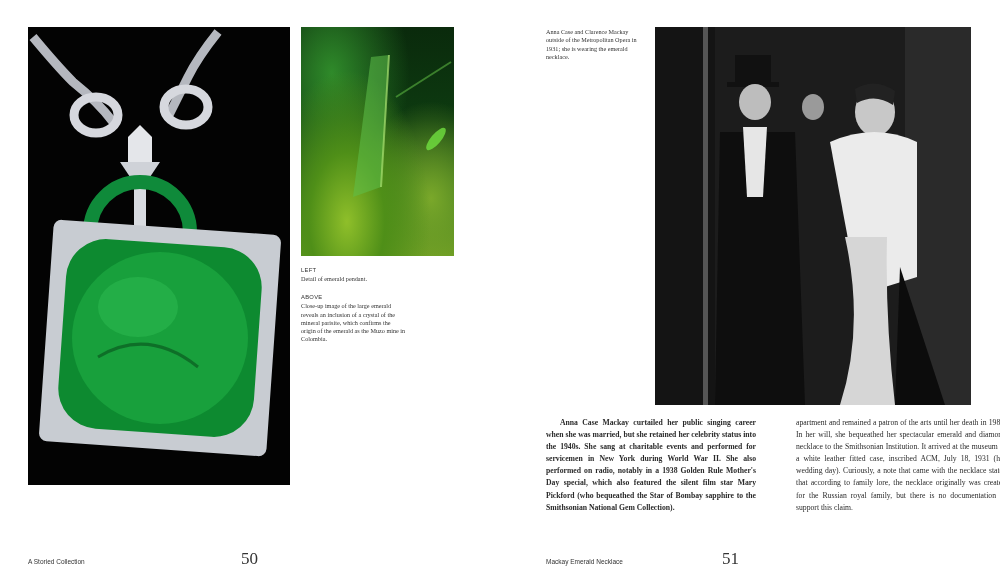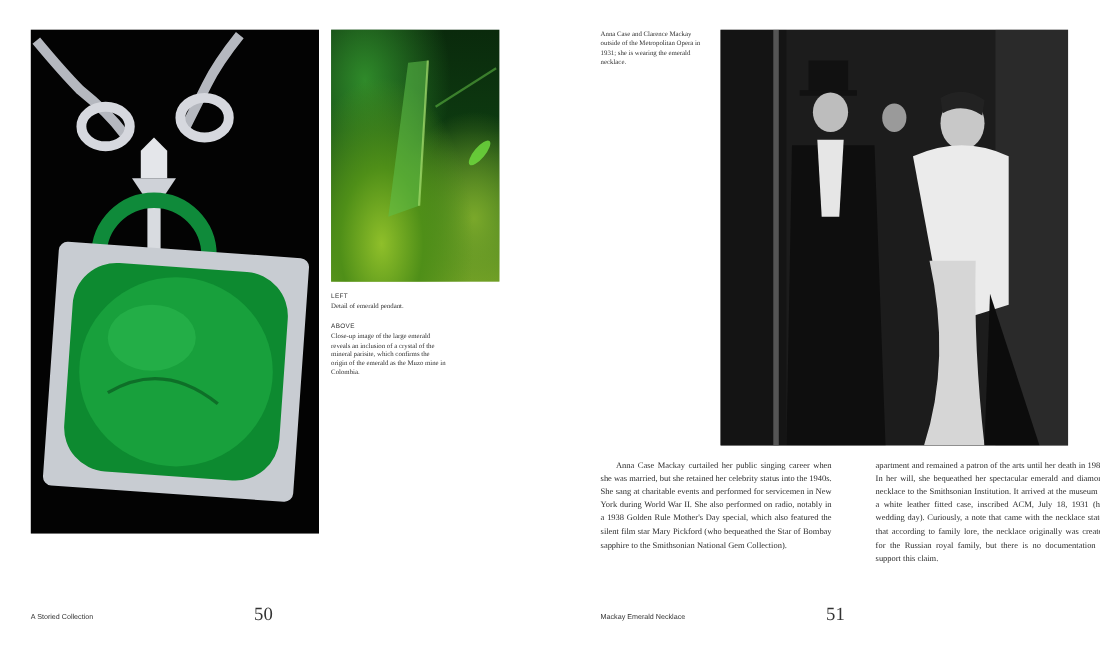--- a/index.html
+++ b/index.html
@@ -21,21 +21,21 @@
   .footer-label { font-family: "Liberation Sans", sans-serif; font-size: 6.5px; color: #333; }
   .folio { font-family: "Liberation Serif", serif; font-size: 17px; color: #333; }
 
   
   #photo-caption { left: 546px; top: 28px; width: 100px; font-size: 6.2px; line-height: 8.3px; color: #333; }
   #opera-photo { left: 655px; top: 27px; width: 316px; height: 378px; overflow: hidden;
     background: linear-gradient(90deg, #1a1a1a 0%, #2a2a2a 10%, #141414 30%, #3a3a3a 55%, #202020 80%, #2e2e2e 100%); }
 
   .body-col { top: 417px; width: 210px; font-size: 7.7px; line-height: 12.1px; color: #2a2a2a; text-align: justify; }
   .body-col p { margin: 0; text-indent: 0; }
-  .body-col p.indent { text-indent: 14px; }
+  .body-col p.indent { text-indent: 14px; font-weight: bold; }
   #col-1 { left: 546px; }
   #col-2 { left: 764px; margin-left: 32px; }
 </style>
 </head>
 <body>
 
 <div id="pendant-photo" class="abs">
   <svg width="262" height="458" viewBox="0 0 262 458">
     <rect width="262" height="458" fill="#030303"></rect>
 
@@ -72,21 +72,21 @@
 <div id="caption-left" class="abs caption-block">
   <div class="cap-head">LEFT</div>
   <div>Detail of emerald pendant.</div>
 </div>
 <div id="caption-above" class="abs caption-block" style="width:105px;">
   <div class="cap-head">ABOVE</div>
   <div>Close-up image of the large emerald reveals an inclusion of a crystal of the mineral parisite, which confirms the origin of the emerald as the Muzo mine in Colombia.</div>
 </div>
 
 <div class="abs footer-label" style="left:28px; top:558px;">A Storied Collection</div>
-<div class="abs folio" style="left:231px; top:549px;">50</div>
+<div class="abs folio" style="left:241px; top:549px;">50</div>
 
 <div id="photo-caption" class="abs">Anna Case and Clarence Mackay outside of the Metropolitan Opera in 1931; she is wearing the emerald necklace.</div>
 
 <div id="opera-photo" class="abs">
   <svg width="316" height="378" viewBox="0 0 316 378">
     <rect width="316" height="378" fill="#1c1c1c"></rect>
     <rect x="0" y="0" width="60" height="378" fill="#141414"></rect>
     <rect x="250" y="0" width="66" height="378" fill="#2a2a2a"></rect>
     <rect x="48" y="0" width="5" height="378" fill="#555"></rect>
 
@@ -106,13 +106,13 @@
 </div>
 
 <div id="col-1" class="abs body-col">
   <p class="indent">Anna Case Mackay curtailed her public singing career when she was married, but she retained her celebrity status into the 1940s. She sang at charitable events and performed for servicemen in New York during World War II. She also performed on radio, notably in a 1938 Golden Rule Mother's Day special, which also featured the silent film star Mary Pickford (who bequeathed the Star of Bombay sapphire to the Smithsonian National Gem Collection).</p>
 </div>
 <div id="col-2" class="abs body-col">
   <p>apartment and remained a patron of the arts until her death in 1984. In her will, she bequeathed her spectacular emerald and diamond necklace to the Smithsonian Institution. It arrived at the museum in a white leather fitted case, inscribed ACM, July 18, 1931 (her wedding day). Curiously, a note that came with the necklace states that according to family lore, the necklace originally was created for the Russian royal family, but there is no documentation to support this claim.</p>
 </div>
 
 <div class="abs footer-label" style="left:546px; top:558px;">Mackay Emerald Necklace</div>
-<div class="abs folio" style="left:751px; top:549px;">51</div>
+<div class="abs folio" style="left:722px; top:549px;">51</div>
 
 </body></html>

